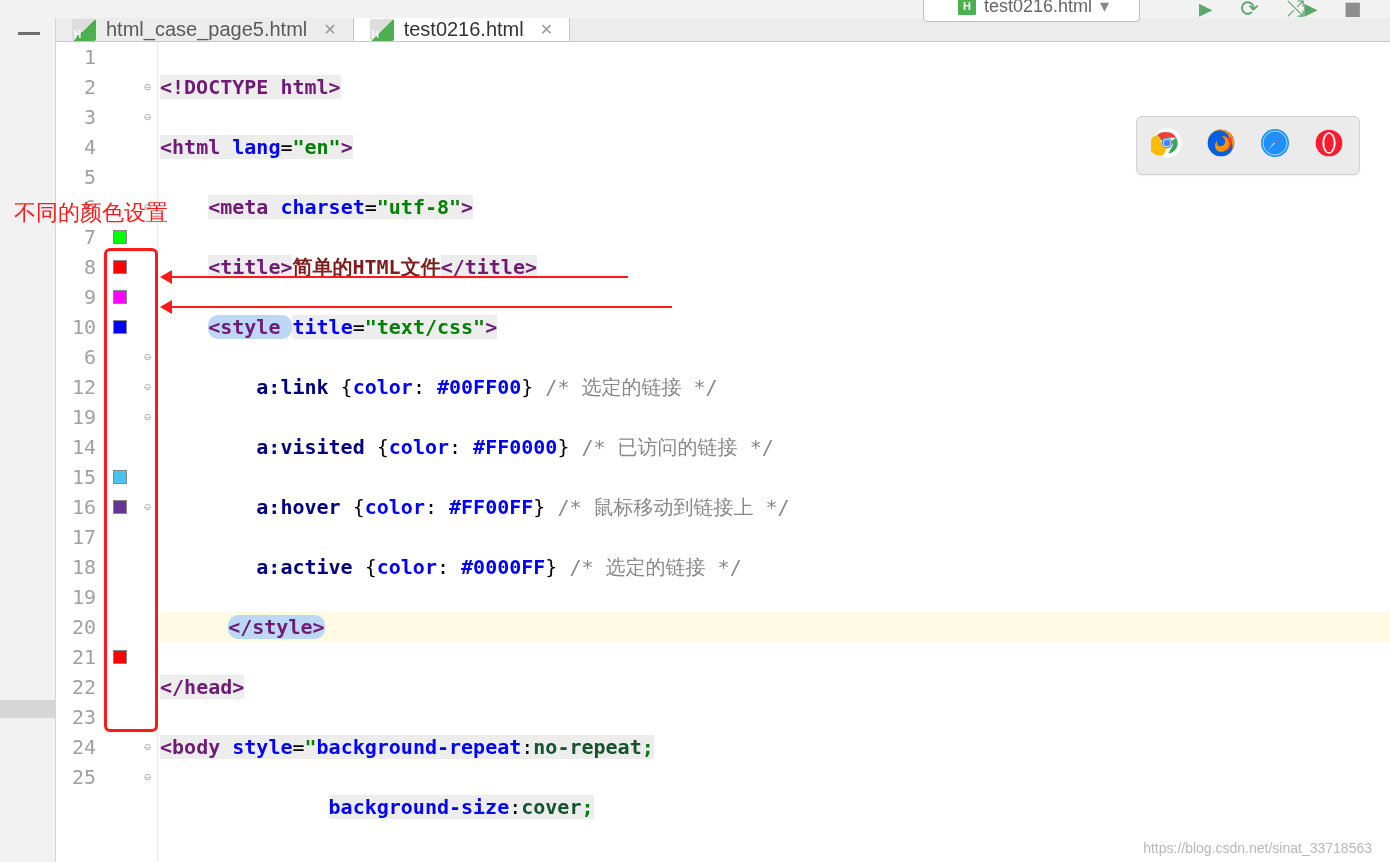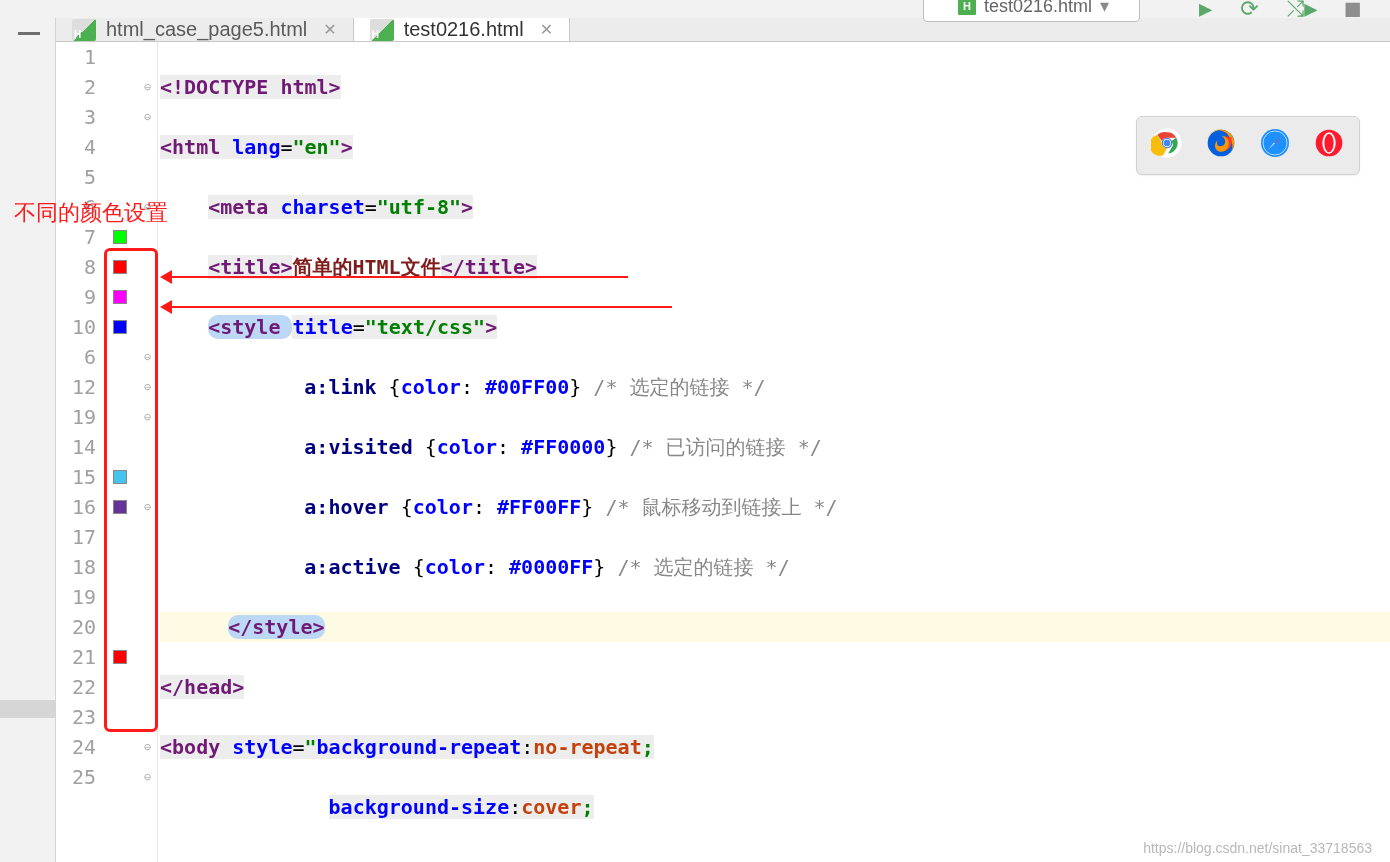--- a/index.html
+++ b/index.html
@@ -180,26 +180,26 @@
   position: absolute;
   left: -2px; top: -6px;
   border-right: 12px solid #ff1a1a;
   border-top: 7px solid transparent;
   border-bottom: 7px solid transparent;
 }
 .t-tag { color: #701a75; font-weight: bold; }
 .t-attr { color: #0000ff; font-weight: bold; }
 .t-str { color: #008000; font-weight: bold; }
 .t-cmt { color: #888; }
-.t-sel { color: #000080; font-weight: bold; margin-left: 48px; }
+.t-sel { color: #000080; font-weight: bold; }
 .t-prop { color: #0000ff; font-weight: bold; text-align: center; }
 .t-txt { color: #7f1d1d; font-weight: bold; }
 .sel-bg { background: #bcd8f5; border-radius: 10px; }
 .gray-bg { background: #ededed; }
-.t-val { color: #c2410c; font-weight: bold; }
+.t-val { color: #14532d; font-weight: bold; }
 .watermark {
   position: absolute;
   right: 18px;
   bottom: 6px;
   font-family: sans-serif;
   font-size: 14px;
   color: #b8b8b8;
 }
 </style>
 </head>

